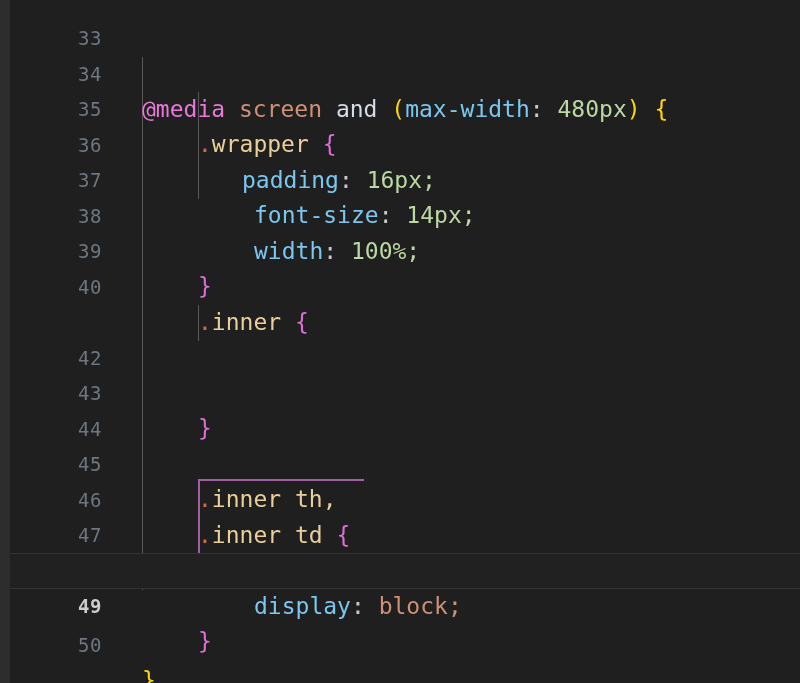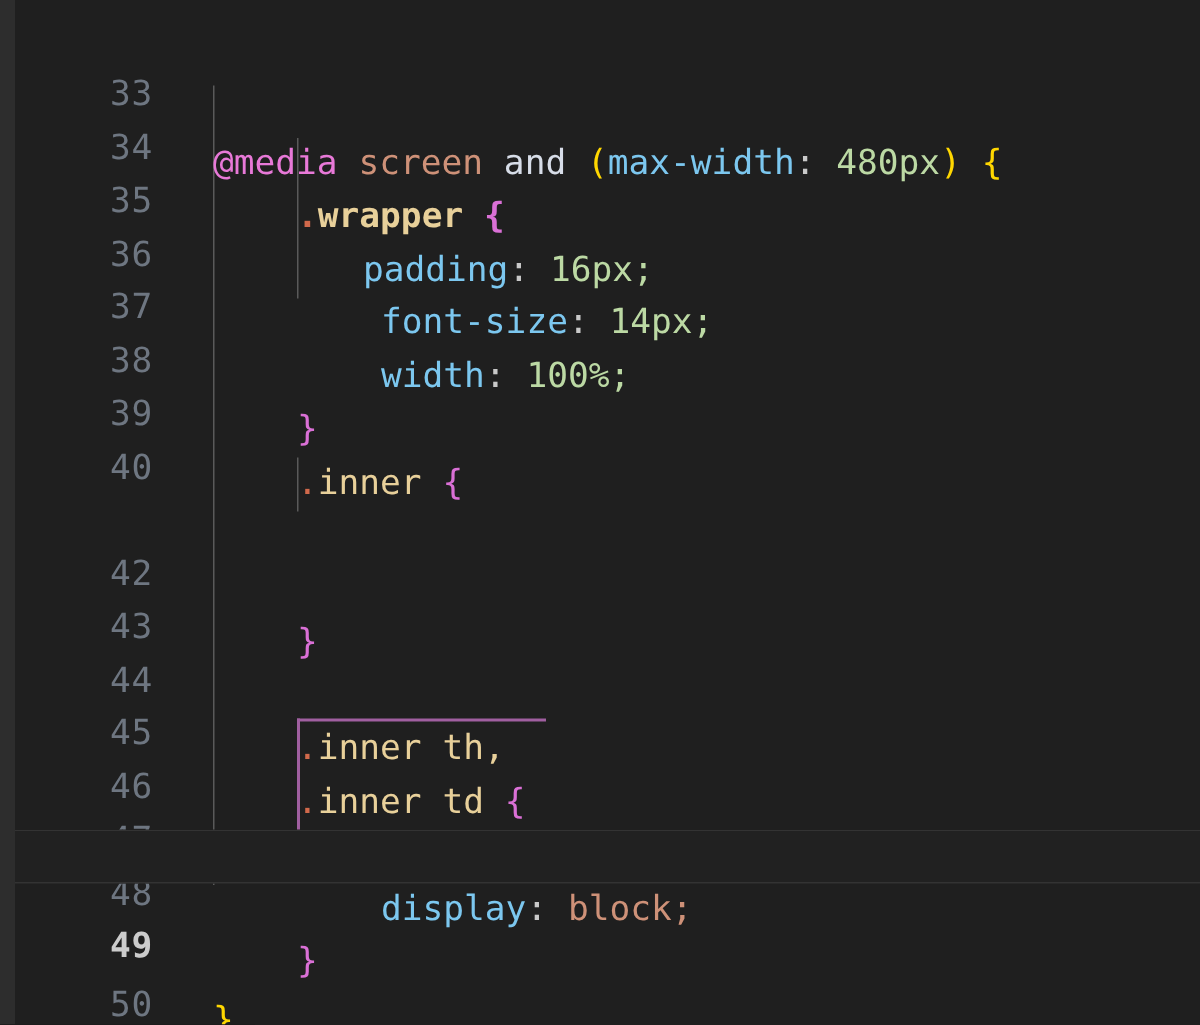--- a/index.html
+++ b/index.html
@@ -40,23 +40,22 @@
   .row.active-line {
     background: #212121;
     box-shadow: inset 0 1px 0 #333333, inset 0 -1px 0 #333333;
   }
   .lineno {
     position: absolute;
     left: 0;
     width: 92px;
     text-align: right;
     color: #6e7681;
-    font-size: 23px;
+    font-size: 19px;
     letter-spacing: 0.5px;
-    margin-top: 25px;
   }
   .row.active-line .lineno {
     color: #cccccc;
     font-weight: bold;
   }
   .code {
     position: absolute;
     left: 132px;
     font-size: 23px;
     color: #d4d4d4;
@@ -129,21 +128,21 @@
       <span class="code"></span>
     </div>
 
     <div class="row" style="top:21px;">
       <span class="lineno">34</span>
       <span class="code"><span class="t-at">@media</span><span class="t-punct"> </span><span class="t-media">screen</span><span class="t-punct"> </span><span class="t-kw">and</span><span class="t-punct"> </span><span class="t-bracket1">(</span><span class="t-prop">max-width</span><span class="t-punct">:</span><span class="t-punct"> </span><span class="t-num">480px</span><span class="t-bracket1">)</span><span class="t-punct"> </span><span class="t-bracket1">{</span></span>
     </div>
 
     <div class="row" style="top:56px;padding-left:48px;">
       <span class="lineno">35</span>
-      <span class="code" style="left:188px;font-weight:bold;"><span class="t-seldot">.</span><span class="t-sel">wrapper</span><span class="t-punct"> </span><span class="t-bracket2">{</span></span>
+      <span class="code" style="left:188px;"><span class="t-seldot">.</span><span class="t-sel">wrapper</span><span class="t-punct"> </span><span class="t-bracket2">{</span></span>
     </div>
 
     <div class="row" style="top:92px;">
       <span class="lineno">36</span>
       <span class="code" style="left:232px;"><span class="t-prop">padding</span><span class="t-punct">:</span><span class="t-punct"> </span><span class="t-num">16px</span><span class="t-num">;</span></span>
     </div>
 
     <div class="row" style="top:127px;">
       <span class="lineno">37</span>
       <span class="code" style="left:244px;"><span class="t-prop">font-size</span><span class="t-punct">:</span><span class="t-punct"> </span><span class="t-num">14px</span><span class="t-num">;</span></span>

